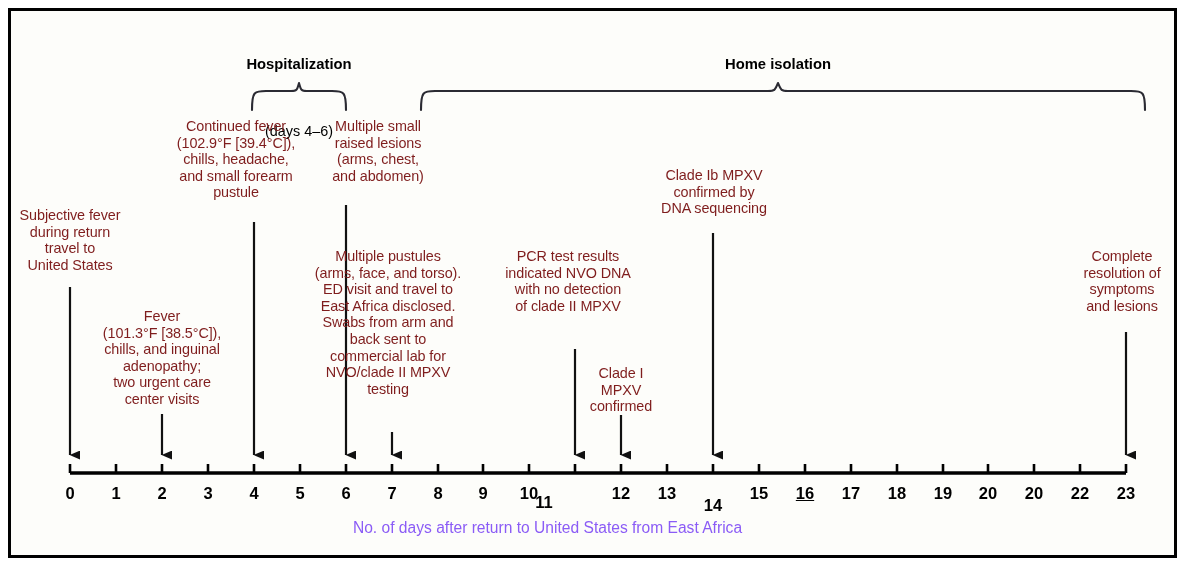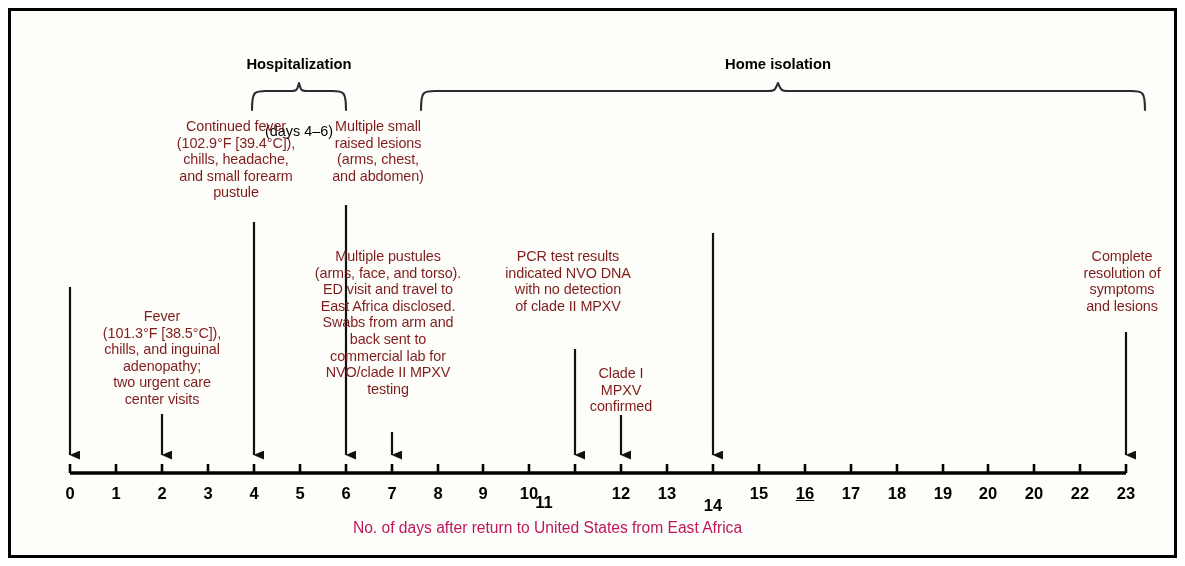--- a/index.html
+++ b/index.html
@@ -65,21 +65,21 @@
     width: 40px;
     top: 484px;
   }
   #axis-title {
     position: absolute;
     left: 0;
     top: 519px;
     width: 1095px;
     text-align: center;
     font-size: 15.6px;
-    color: #be185d;
+    color: #8b5cf6;
   }
 </style>
 </head>
 <body>
 
 <div id="figure">
 
   <div id="frame"></div>
 
   <svg id="canvas" viewBox="0 0 1185 566" xmlns="http://www.w3.org/2000/svg">
@@ -144,20 +144,24 @@
 
   <div class="brace-label" style="left:199px; top:38px; width:200px;">
     <div>Hospitalization</div>
     <div class="sub">(days 4–6)</div>
   </div>
 
   <div class="brace-label" style="left:678px; top:38px; width:200px;">
     <div>Home isolation</div>
   </div>
 
+  <div class="ann" style="left:0px; top:207px; width:140px;">Subjective fever
+during return
+travel to
+United States</div>
 
   <div class="ann" style="left:88px; top:308px; width:148px;">Fever
 (101.3°F [38.5°C]),
 chills, and inguinal
 adenopathy;
 two urgent care
 center visits</div>
 
   <div class="ann" style="left:162px; top:118px; width:148px;">Continued fever
 (102.9°F [39.4°C]),
@@ -182,20 +186,23 @@
 
   <div class="ann" style="left:482px; top:248px; width:172px;">PCR test results
 indicated NVO DNA
 with no detection
 of clade II MPXV</div>
 
   <div class="ann" style="left:569px; top:365px; width:104px;">Clade I
 MPXV
 confirmed</div>
 
+  <div class="ann" style="left:639px; top:167px; width:150px;">Clade Ib MPXV
+confirmed by
+DNA sequencing</div>
 
   <div class="ann" style="left:1058px; top:248px; width:128px;">Complete
 resolution of
 symptoms
 and lesions</div>
 
   <div class="tick-label" style="left:50px;">0</div>
   <div class="tick-label" style="left:96px;">1</div>
   <div class="tick-label" style="left:142px;">2</div>
   <div class="tick-label" style="left:188px;">3</div>

